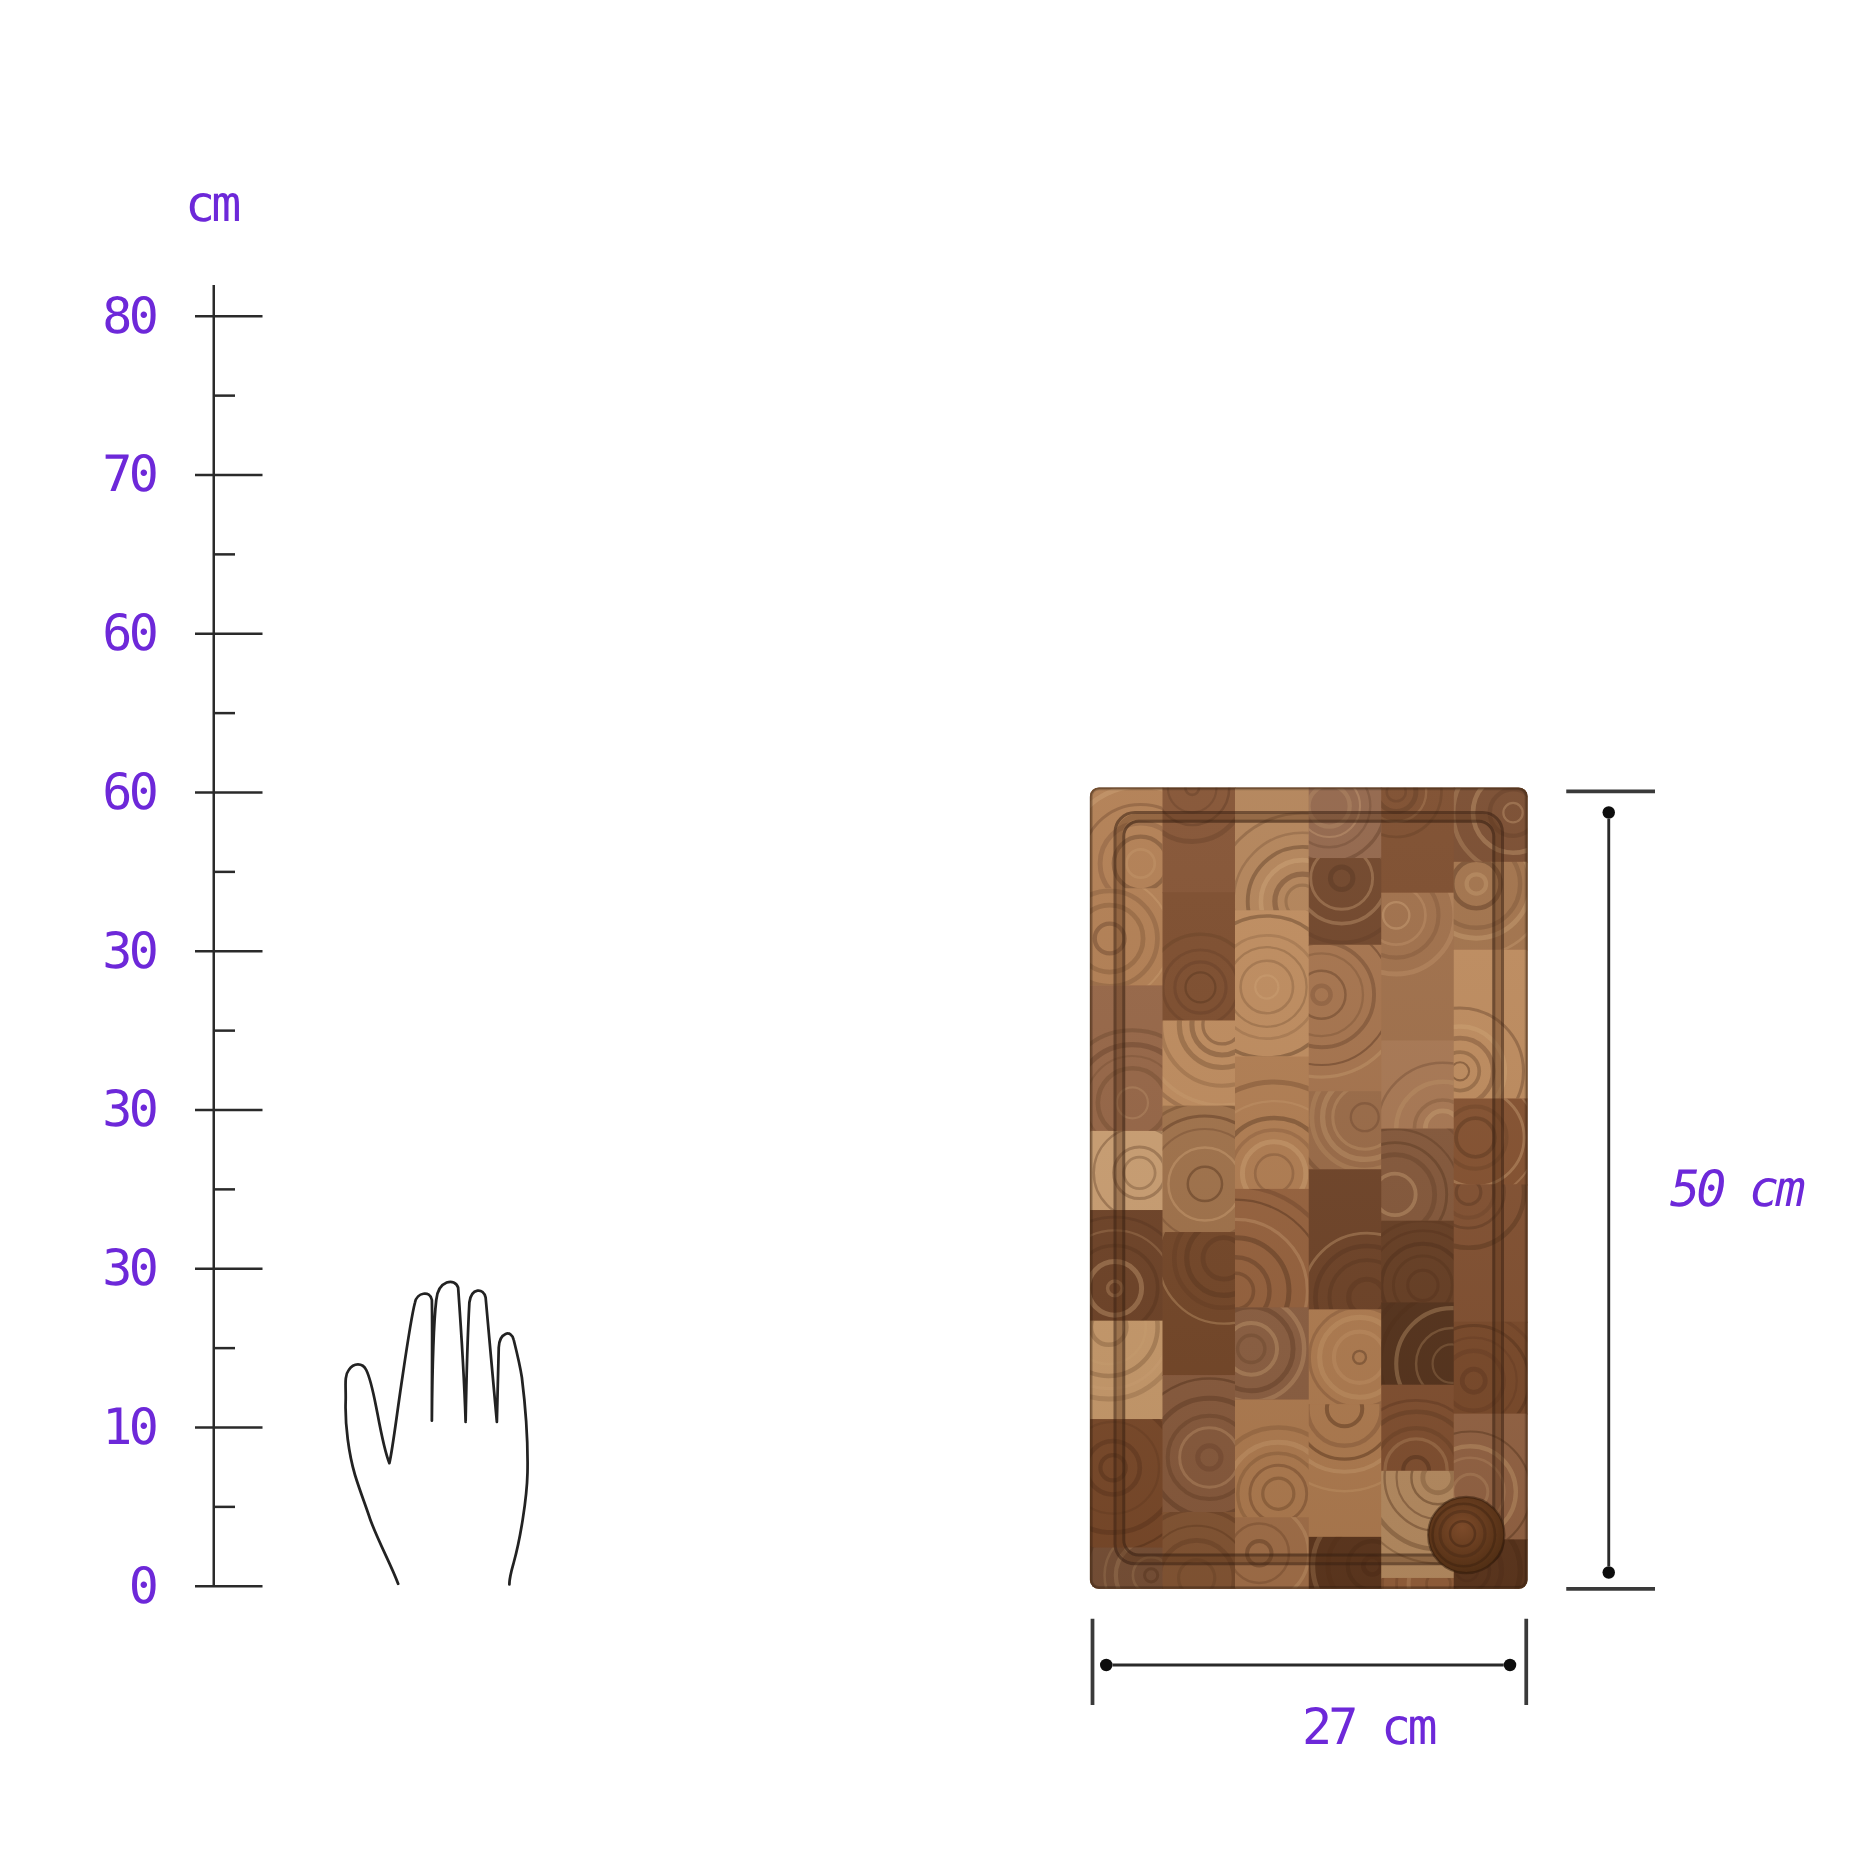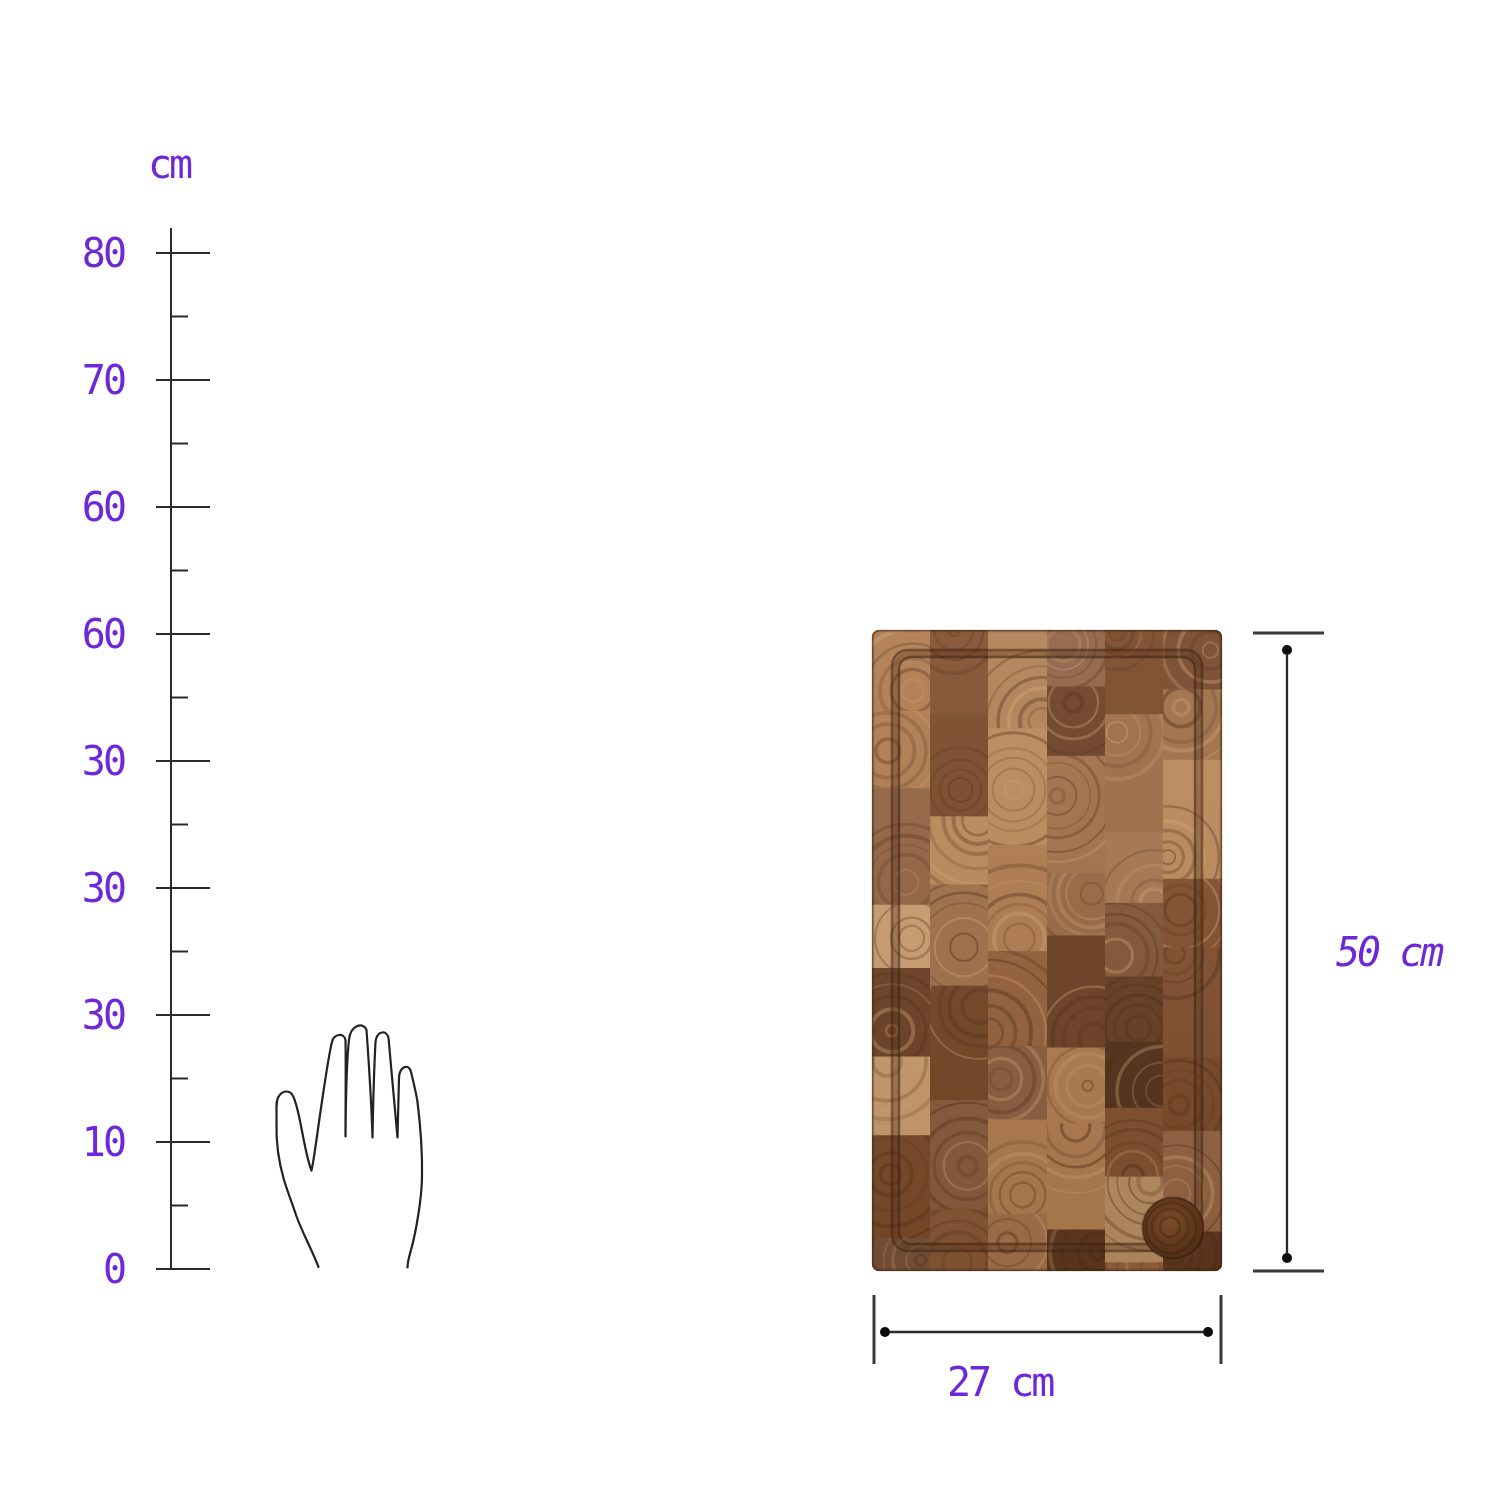--- a/index.html
+++ b/index.html
@@ -4,21 +4,21 @@
 <style>
   html,body{margin:0;padding:0;background:#fff;}
   .stage{position:relative;width:1500px;height:1500px;background:#fff;overflow:hidden;
          font-family:"DejaVu Sans Mono","Liberation Mono",monospace;color:#1c1c1c;}
   svg.scene{position:absolute;left:0;top:0;}
   .lbl{position:absolute;font-size:40px;line-height:52px;letter-spacing:-3px;
        white-space:nowrap;color:#6d28d9;}
   .tick-lbl{left:52px;width:72px;text-align:right;}
   .unit-lbl{left:109px;top:138px;width:120px;text-align:center;}
   .dim-h{left:1336px;top:926px;font-style:italic;}
-  .dim-w{left:947px;top:1356px;width:200px;text-align:left;}
+  .dim-w{left:947px;top:1356px;width:200px;text-align:right;}
 </style>
 </head>
 <body>
 
 <div class="stage">
 
   <svg class="scene" width="1500" height="1500" viewBox="0 0 1500 1500">
 
     <g id="ruler-g">
         <line x1="171" y1="228" x2="171" y2="1269" stroke="#2a2a2a" stroke-width="2"></line>

